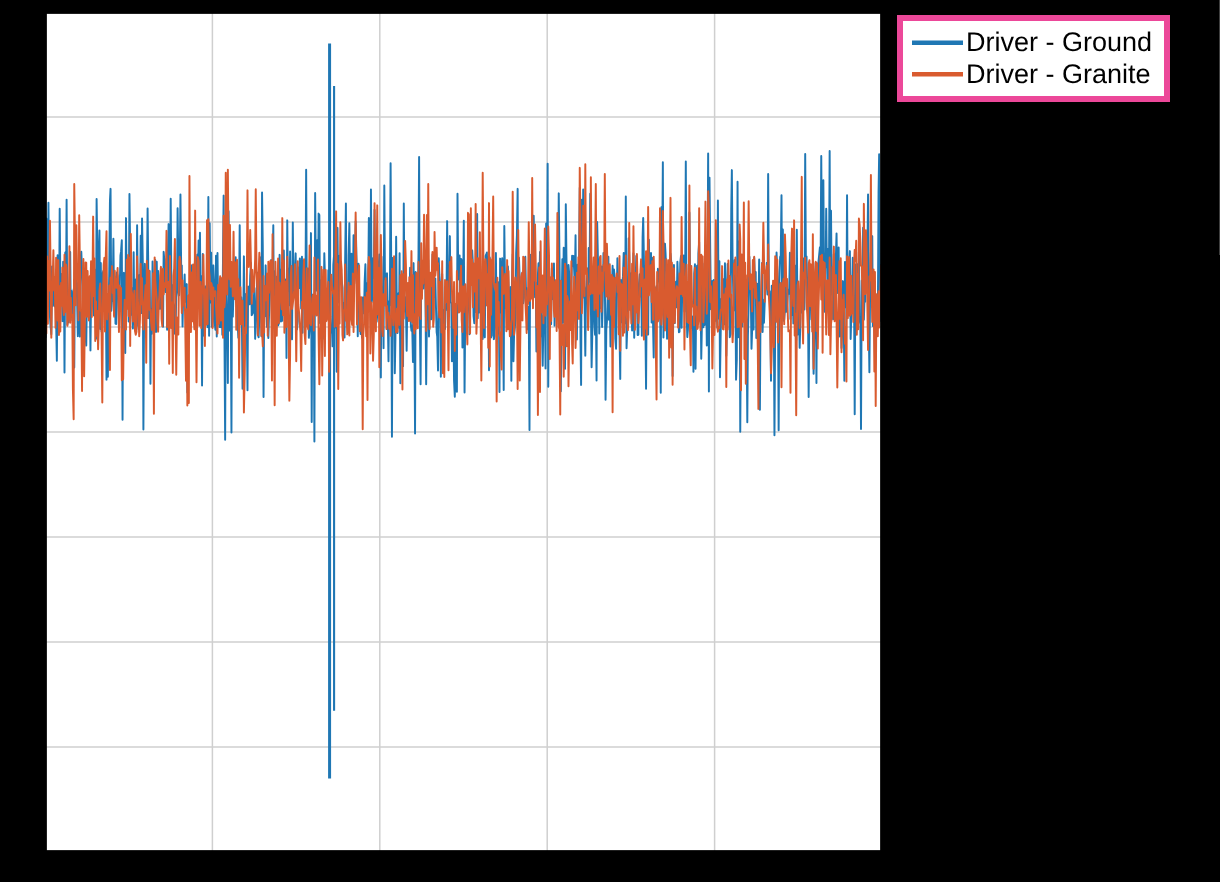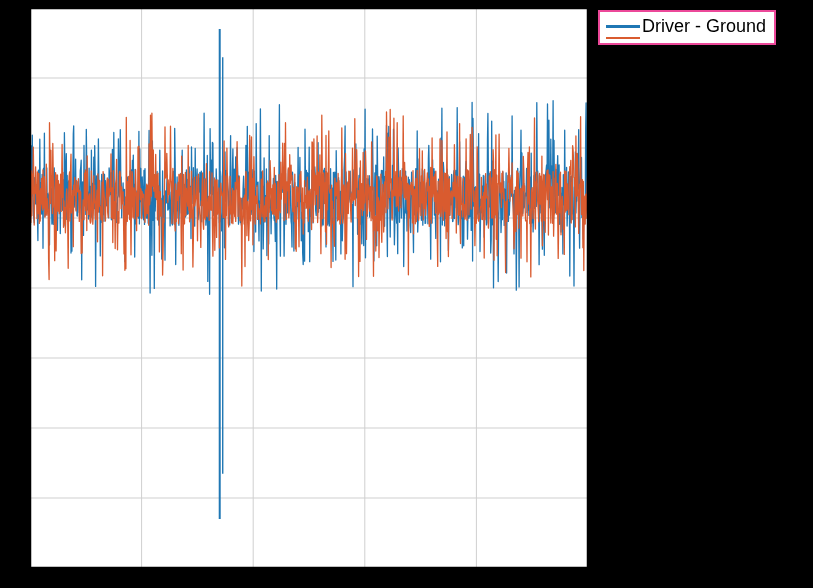--- a/index.html
+++ b/index.html
@@ -11,21 +11,21 @@
     position: relative;
     font-family: "Helvetica Neue", Arial, sans-serif;
   }
   .chart-area {
     position: absolute;
     background: #fff;
   }
   .legend {
     position: absolute;
     background: #fff;
-    border: 2px solid #ec4899;
+    border: 4px solid #ec4899;
     color: #000;
     font-size: 18px;
     padding: 4px 8px 4px 6px;
   }
   .legend-row {
     display: flex;
     align-items: center;
     gap: 2px;
     white-space: nowrap;
   }
@@ -63,14 +63,15 @@
       <rect x="0.5" y="0.5" width="557" height="559" fill="none" stroke="#000" stroke-width="1.5"></rect>
     </svg></div>
 
 <div id="legend" class="legend" style="left: 598px; top: 10px;">
   <div class="legend-row">
     <span id="swatch0" class="legend-swatch" style="background: rgb(31, 119, 180);"></span>
     <span>Driver - Ground</span>
   </div>
   <div class="legend-row">
     <span id="swatch1" class="legend-swatch" style="background: rgb(217, 91, 47);"></span>
+    <span>Driver - Granite</span>
   </div>
 </div>
 
 </body></html>

